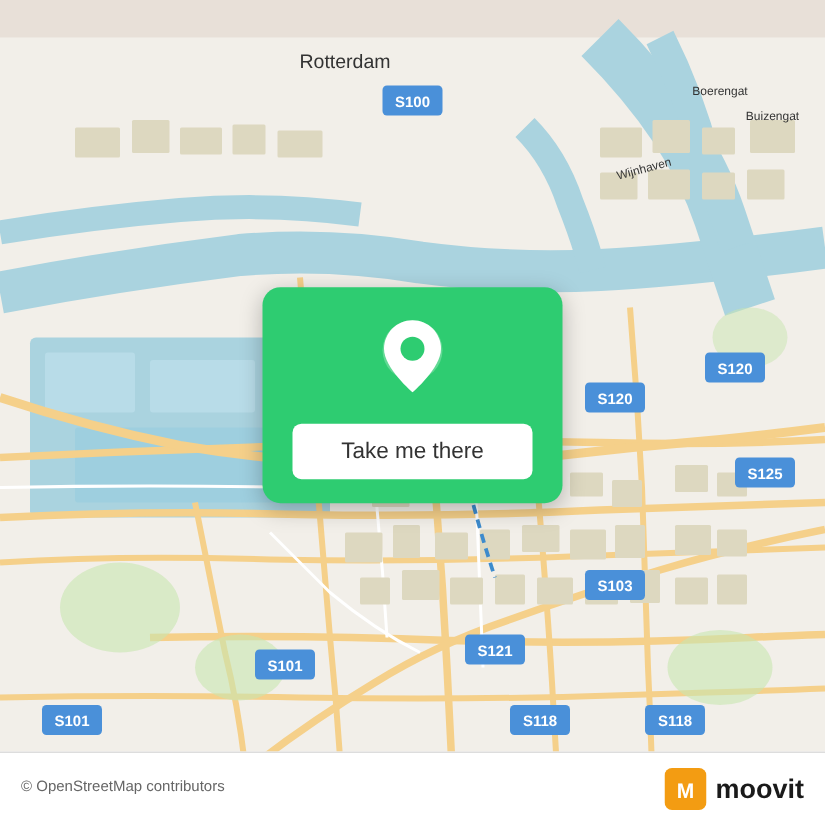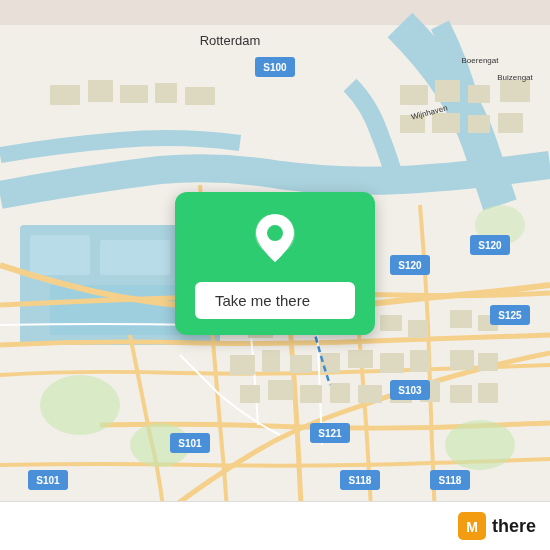--- a/index.html
+++ b/index.html
@@ -96,21 +96,21 @@
       background: white;
       color: #333;
       border: none;
       border-radius: 6px;
       padding: 10px 20px;
       font-size: 15px;
       font-weight: 500;
       cursor: pointer;
       white-space: nowrap;
       width: 100%;
-      text-align: left;
+      text-align: center;
     }
   </style>
 </head>
 <body>
 
 <div id="map-container">
 
   <svg id="map-bg" viewBox="0 0 550 500" xmlns="http://www.w3.org/2000/svg">
 
     <rect width="550" height="500" fill="#f2efe9"></rect>
@@ -248,24 +248,25 @@
         <path d="M25 2 C14.5 2 6 10.5 6 21 C6 34 25 50 25 50 C25 50 44 34 44 21 C44 10.5 35.5 2 25 2 Z" fill="white"></path>
         <circle cx="25" cy="21" r="8" fill="#2ecc71"></circle>
       </svg>
     </div>
 
     <button id="take-me-there-btn">Take me there</button>
   </div>
 
   <div id="bottom-bar">
     <div id="bottom-left">
+      <span id="copyright-text">© OpenStreetMap contributors</span>
     </div>
 
     <div id="moovit-logo">
       <svg width="28" height="28" viewBox="0 0 28 28">
         <rect width="28" height="28" rx="5" fill="#f39c12"></rect>
         <text x="14" y="20" text-anchor="middle" font-size="14" font-weight="bold" fill="white" font-family="Arial">M</text>
       </svg>
-      <span id="moovit-logo-text" style="font-size:18px; font-weight:bold; color:#1a1a1a; margin-left:4px;">there</span>
+      <span id="moovit-logo-text" style="font-size:18px; font-weight:bold; color:#1a1a1a; margin-left:4px;">moovit</span>
     </div>
   </div>
 
 </div>
 
 </body></html>

